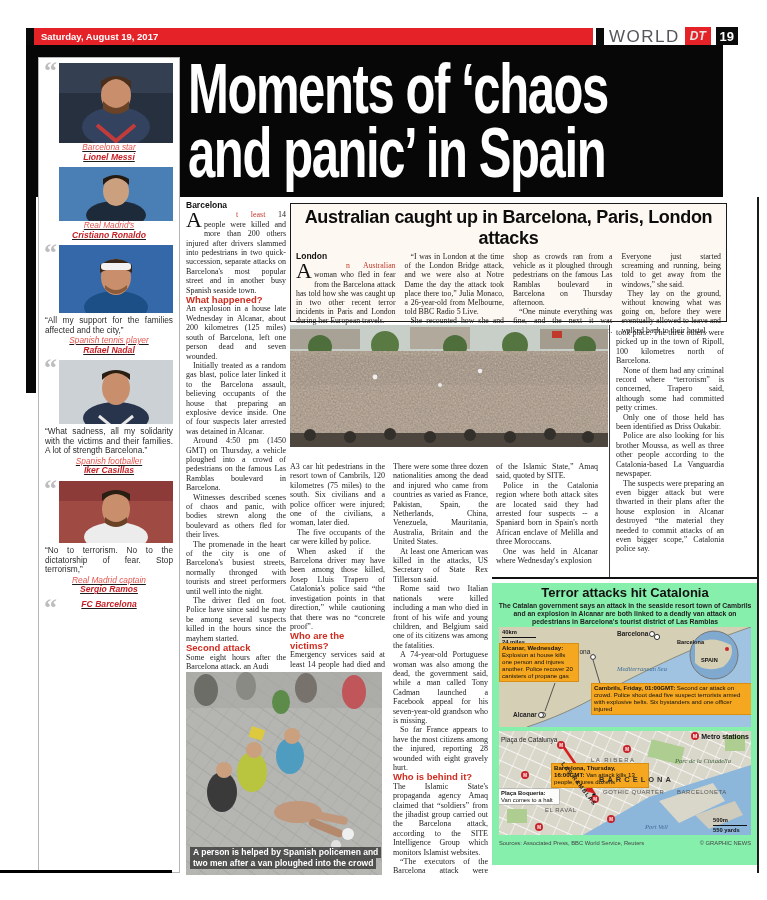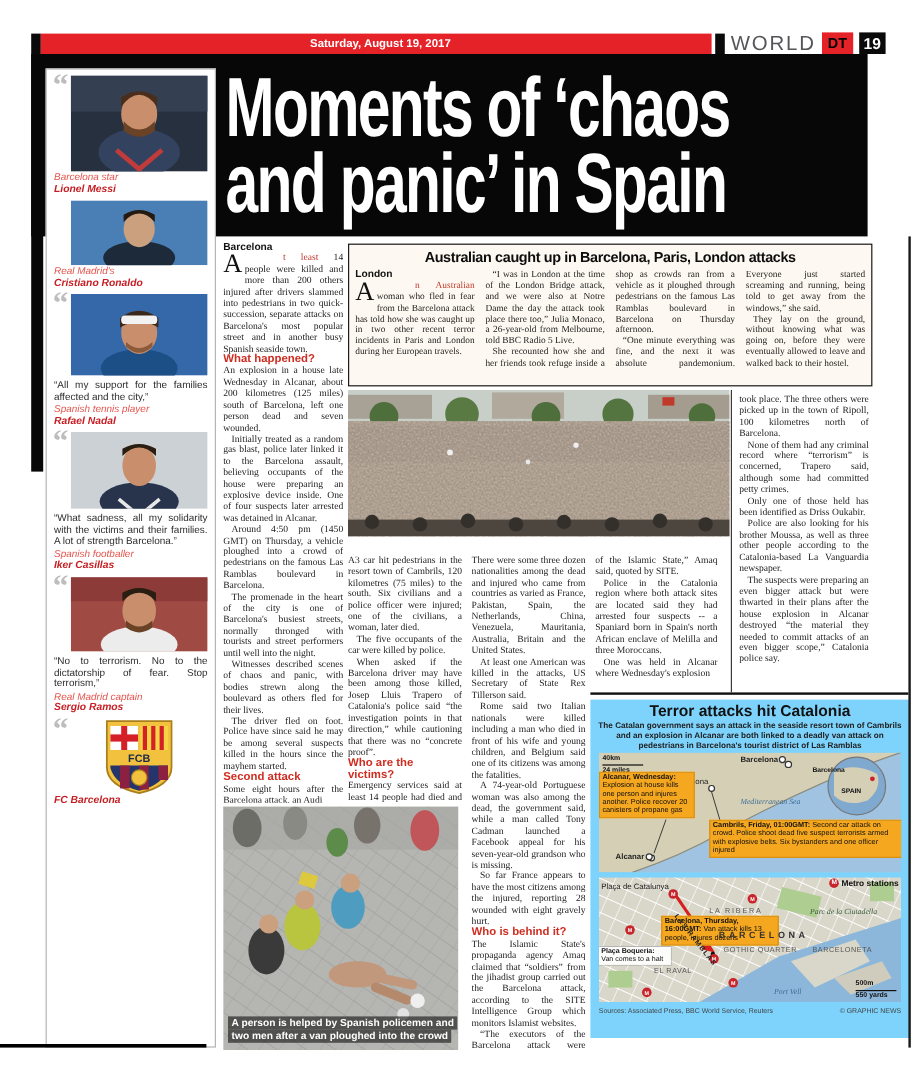--- a/index.html
+++ b/index.html
@@ -2,29 +2,29 @@
 <html><head>
 <meta charset="utf-8">
 <style>
   html,body{margin:0;padding:0;background:#ffffff;}
   .page{position:relative;width:767px;height:900px;background:#ffffff;overflow:hidden;
         font-family:"Liberation Serif",serif;color:#1c1c1c;}
   .abs{position:absolute;}
 
   
   .hdr-sq{left:26px;top:28px;width:8px;height:17px;background:#0a0a0a;}
-  .hdr-red{left:34px;top:28px;width:559px;height:17px;background:#e62229;text-align:center;}
+  .hdr-red{left:34px;top:28px;width:559px;height:17px;background:#e62229;}
   .hdr-date{font-family:"Liberation Sans",sans-serif;font-weight:bold;font-size:9.5px;
             color:#fff;line-height:17px;padding-left:7px;}
   .hdr-right{left:596px;top:26px;height:20px;display:flex;align-items:center;gap:5px;}
   .hdr-bar{width:8px;height:17px;background:#0a0a0a;}
   .hdr-world{font-family:"Liberation Sans",sans-serif;font-size:17px;color:#55555a;
              letter-spacing:1.5px;line-height:17px;}
-  .hdr-dt{width:26px;height:18px;background:#e62229;color:#000000;font-family:"Liberation Sans",sans-serif;
-          font-weight:bold;font-size:12px;display:flex;align-items:center;justify-content:center;}
+  .hdr-dt{width:26px;height:18px;background:#e62229;color:#e5e5e5;font-family:"Liberation Sans",sans-serif;
+          font-weight:bold;font-style:italic;font-size:12px;display:flex;align-items:center;justify-content:center;}
   .hdr-pg{width:22px;height:18px;background:#0a0a0a;color:#fff;font-family:"Liberation Sans",sans-serif;
           font-weight:bold;font-size:13px;display:flex;align-items:center;justify-content:center;}
 
   
   .masthead{left:26px;top:45px;width:697px;height:152px;background:#070707;}
   .left-strip{left:26px;top:45px;width:10px;height:348px;background:#070707;}
   .headline{left:188px;top:57px;white-space:nowrap;}
   .headline div{font-family:"Liberation Sans",sans-serif;font-weight:bold;color:#ffffff;
                 font-size:70px;line-height:64px;letter-spacing:-2px;
                 transform:scaleX(0.70);transform-origin:0 0;}
@@ -32,21 +32,21 @@
   
   .sidebar{left:38px;top:57px;width:142px;height:816px;background:#fff;border:1px solid #b5b5b5;
            box-sizing:border-box;padding:5px 6px;overflow:hidden;}
   .qblock{position:relative;margin:0 0 5px 0;}
   .qg{position:absolute;left:-1px;top:-5px;font-family:"Liberation Serif",serif;font-weight:bold;
       font-size:26px;color:#bdbdbd;line-height:1;}
   .headshot{display:block;margin-left:14px;width:114px;}
   .crest-wrap{margin-left:14px;width:114px;display:flex;justify-content:center;}
   .qtext{font-family:"Liberation Sans",sans-serif;font-size:8.3px;line-height:9.6px;text-align:justify;
          color:#2d2d2d;margin:3px 0 1px 0;}
-  .qattr{text-align:left;margin:0;line-height:9.5px;}
+  .qattr{text-align:center;margin:0;line-height:9.5px;text-decoration:underline;}
   .qrole{display:block;font-family:"Liberation Sans",sans-serif;font-style:italic;font-size:8.3px;color:#e4564f;}
   .qname{display:block;font-family:"Liberation Sans",sans-serif;font-style:italic;font-weight:bold;
          font-size:8.6px;color:#c51f24;}
 
   
   .bodycol{font-size:8px;line-height:9.4px;text-align:justify;color:#222;}
   .bodycol p{margin:0;}
   .bodycol p.ind{text-indent:7px;}
   .dateline{font-family:"Liberation Sans",sans-serif;font-weight:bold;font-size:8.5px;color:#111;margin:0 0 1px 0;}
   .subhead{font-family:"Liberation Sans",sans-serif;font-weight:bold;font-size:9.5px;color:#cf2d21;
@@ -56,21 +56,21 @@
 
   .colA{left:186px;top:201px;width:100px;height:468px;overflow:hidden;}
   .colB{left:290px;top:462px;width:95px;height:208px;overflow:hidden;}
   .colC{left:393px;top:462px;width:95px;height:414px;overflow:hidden;}
   .colD{left:496px;top:462px;width:102px;height:112px;overflow:hidden;}
   .colE{left:616px;top:328px;width:108px;height:248px;overflow:hidden;}
 
   
   .box{left:290px;top:203px;width:437px;height:119px;border:1px solid #1a1a1a;background:#fdf8f1;
        box-sizing:border-box;padding:2px 5px;}
-  .box-headline{font-family:"Liberation Sans",sans-serif;font-weight:bold;font-size:12px;color:#0d0d0d;
+  .box-headline{font-family:"Liberation Sans",sans-serif;font-weight:bold;font-size:18px;color:#0d0d0d;
                 text-align:center;letter-spacing:-0.3px;margin:1px 0 3px 0;}
   .box-cols{column-count:4;column-gap:9px;column-fill:auto;height:90px;
             font-size:7.8px;line-height:9.2px;text-align:justify;color:#222;}
   .box-cols p{margin:0;}
   .box-cols p.ind{text-indent:6px;}
 
   
   .crowd{left:290px;top:325px;width:318px;height:122px;}
   .crowd-cap{left:290px;top:449px;width:320px;font-family:"Liberation Sans",sans-serif;font-weight:bold;
              font-size:8.5px;color:#111;}
@@ -78,21 +78,21 @@
   .street-cap{position:absolute;left:4px;bottom:6px;font-family:"Liberation Sans",sans-serif;
               font-weight:bold;font-size:8.5px;color:#fff;line-height:11px;}
   .street-cap span{background:rgba(15,15,15,0.6);padding:0 3px;display:inline-block;}
 
   .vrule{left:609px;top:325px;width:1px;height:252px;background:#3a3a3a;}
   .hrule{left:492px;top:577px;width:265px;height:2px;background:#111;}
   .pg-right-border{left:757px;top:197px;width:2px;height:676px;background:#1a1a1a;}
   .pg-bottom-line{left:0;top:870px;width:172px;height:3px;background:#000;}
 
   
-  .info{left:492px;top:583px;width:266px;height:282px;background:#7dd3fc;font-family:"Liberation Sans",sans-serif;}
+  .info{left:492px;top:583px;width:266px;height:282px;background:#86efac;font-family:"Liberation Sans",sans-serif;}
   .info-title{text-align:center;font-weight:bold;font-size:13px;color:#111;margin-top:2px;}
   .info-sub{text-align:center;font-weight:bold;font-size:6.8px;line-height:8px;color:#222;margin:2px 6px 0 6px;}
   .map{position:absolute;left:7px;width:252px;overflow:hidden;}
   .regionmap{top:44px;height:100px;}
   .citymap{top:148px;height:104px;}
   .mlabel{position:absolute;font-size:6.5px;color:#222;font-weight:bold;white-space:nowrap;}
   .mlabel .cm{display:inline-block;width:4px;height:4px;border:1px solid #333;border-radius:50%;
               background:#fff;vertical-align:middle;margin-left:1px;}
   .sea-label{position:absolute;font-family:"Liberation Serif",serif;font-style:italic;font-size:6.5px;
              color:#3f6e96;white-space:nowrap;font-weight:normal;}
@@ -215,54 +215,35 @@
       </svg>
       <p class="qtext">“No to terrorism. No to the dictatorship of fear. Stop terrorism,”</p>
       <p class="qattr">
         <span class="qrole">Real Madrid captain</span>
         <span class="qname">Sergio Ramos</span>
       </p>
     </figure>
 
     <figure class="qblock">
       <span class="qg">“</span>
-      <div class="crest-wrap">
-        <svg width="56" height="62" viewBox="0 0 56 62">
-          <path d="M1 1 h54 v38 q0 16 -27 22 q-27 -6 -27 -22 z" fill="#f2c23e" stroke="#a87f1c" stroke-width="1.5"></path>
-          <rect x="4" y="5" width="23" height="20" fill="#ffffff"></rect>
-          <rect x="13" y="5" width="5" height="20" fill="#d42127"></rect>
-          <rect x="4" y="12" width="23" height="6" fill="#d42127"></rect>
-          <rect x="29" y="5" width="23" height="20" fill="#f6d445"></rect>
-          <rect x="31" y="5" width="3.5" height="20" fill="#d42127"></rect>
-          <rect x="38" y="5" width="3.5" height="20" fill="#d42127"></rect>
-          <rect x="45" y="5" width="3.5" height="20" fill="#d42127"></rect>
-          <rect x="4" y="26" width="48" height="11" fill="#f2c23e"></rect>
-          <text x="28" y="35" text-anchor="middle" font-family="Liberation Sans, sans-serif" font-weight="bold" font-size="9" fill="#1c2a4a">FCB</text>
-          <path d="M4 38 h48 v2 q-4 14 -24 19 q-20 -5 -24 -19 z" fill="#23356b"></path>
-          <rect x="12" y="38" width="8" height="19" fill="#8c2040"></rect>
-          <rect x="28" y="38" width="8" height="20" fill="#8c2040"></rect>
-          <rect x="44" y="38" width="8" height="12" fill="#8c2040"></rect>
-          <circle cx="28" cy="48" r="6.5" fill="#f2c23e" stroke="#a87f1c"></circle>
-        </svg>
-      </div>
       <p class="qattr">
         <span class="qname">FC Barcelona</span>
       </p>
     </figure>
   </div>
 
   <div class="abs bodycol colA">
     <p class="dateline">Barcelona</p>
     <p><span class="dropcap">A</span><span class="redtext">t least</span><span> 14 people were killed and more than 200 others injured after drivers slammed into pedestrians in two quick-succession, separate attacks on Barcelona's most popular street and in another busy Spanish seaside town.</span></p>
     <p class="subhead">What happened?</p>
     <p>An explosion in a house late Wednesday in Alcanar, about 200 kilometres (125 miles) south of Barcelona, left one person dead and seven wounded.</p>
-    <p class="ind">Initially treated as a random gas blast, police later linked it to the Barcelona assault, believing occupants of the house were preparing an explosive device inside. One of four suspects later arrested was detained in Alcanar.</p>
+    <p class="ind">Initially treated as a random gas blast, police later linked it to the Barcelona assault, believing occupants of the house that preparing an explosive device inside. One of four suspects later arrested was detained in Alcanar.</p>
     <p class="ind">Around 4:50 pm (1450 GMT) on Thursday, a vehicle ploughed into a crowd of pedestrians on the famous Las Ramblas boulevard in Barcelona.</p>
+    <p class="ind">Witnesses described scenes of chaos and panic, with bodies strewn along the boulevard as others fled for their lives.</p>
     <p class="ind">The promenade in the heart of the city is one of Barcelona's busiest streets, normally thronged with tourists and street performers until well into the night.</p>
-    <p class="ind">Witnesses described scenes of chaos and panic, with bodies strewn along the boulevard as others fled for their lives.</p>
     <p class="ind">The driver fled on foot. Police have since said he may be among several suspects killed in the hours since the mayhem started.</p>
     <p class="subhead">Second attack</p>
     <p>Some eight hours after the Barcelona attack, an Audi</p>
   </div>
 
   <div class="abs box">
     <div class="box-headline">Australian caught up in Barcelona, Paris, London attacks</div>
     <div class="box-cols">
       <p class="dateline">London</p>
       <p><span class="dropcap">A</span><span class="redtext">n Australian</span><span> woman who fled in fear from the Barcelona attack has told how she was caught up in two other recent terror incidents in Paris and London during her European travels.</span></p>

